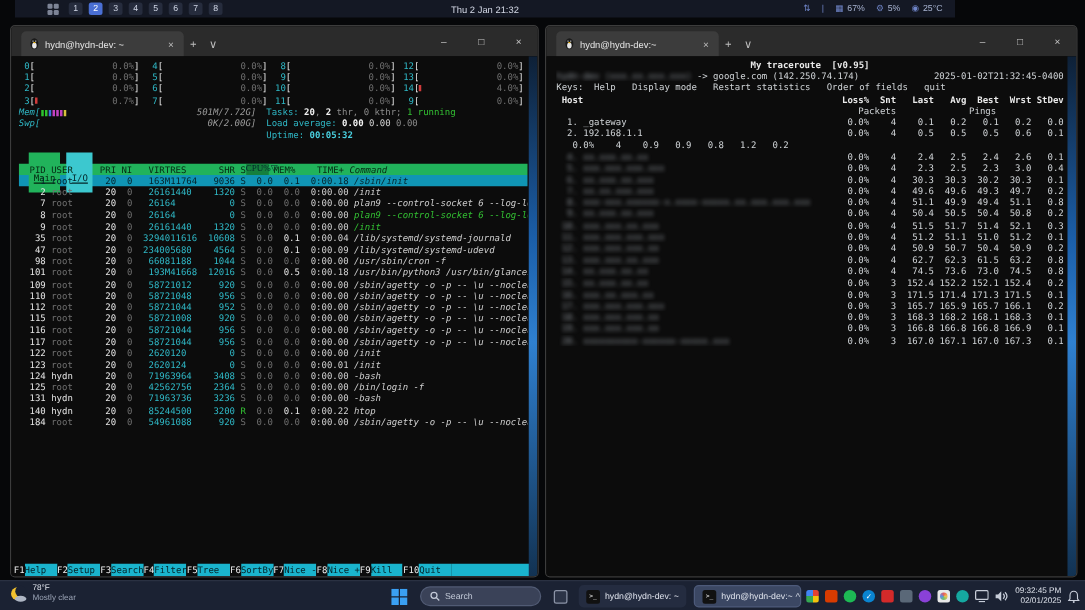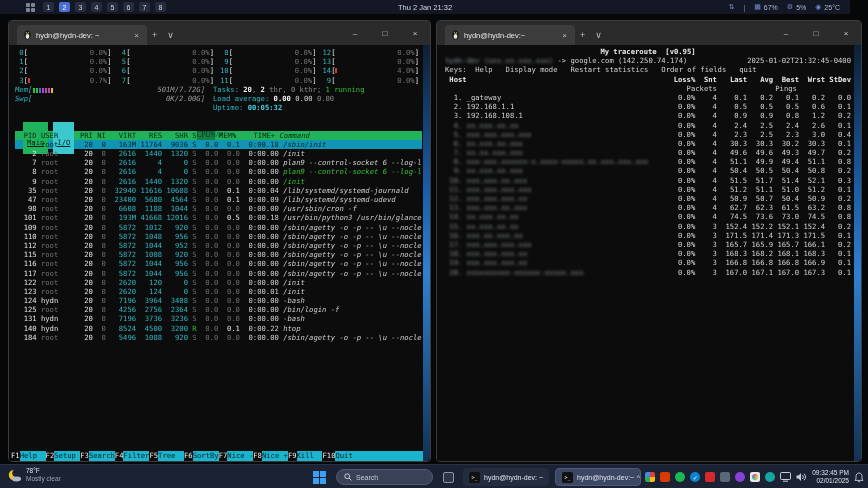--- a/index.html
+++ b/index.html
@@ -1,20 +1,20 @@
 <!DOCTYPE html>
 <html><head>
 <meta charset="utf-8">
 <style>
   *{margin:0;padding:0;box-sizing:border-box;}
   html,body{background:#000;}
   .desktop{position:relative;width:868px;height:488px;background:#060709;overflow:hidden;
            font-family:"Liberation Sans",sans-serif;}
   
-  .topbar{position:absolute;left:0;top:0;width:850px;height:14px;background:#141824;
+  .topbar{position:absolute;left:12px;top:0;width:752px;height:14px;background:#141824;
           display:flex;align-items:center;color:#c9cfdd;font-size:7px;}
   .ws-grid-icon{width:9px;height:9px;margin:0 8px 0 26px;display:grid;grid-template-columns:1fr 1fr;gap:1px;}
   .ws-grid-icon i{background:#7d8496;border-radius:1px;}
   .wslist{display:flex;gap:5px;}
   .ws{width:11px;height:10px;background:#262c3d;border-radius:2px;display:flex;align-items:center;justify-content:center;color:#cfd5e4;}
   .ws.on{background:#4a6fd4;color:#fff;}
   .topclock{position:absolute;left:0;right:0;text-align:center;font-size:7.5px;color:#d4d9e6;}
   .statusitems{margin-left:auto;display:flex;gap:9px;align-items:center;margin-right:10px;}
   .stitem{display:flex;gap:3px;align-items:center;}
   .stic{color:#6f85c8;font-size:7px;}
@@ -68,21 +68,21 @@
   .htab.main{background:#21b35b;color:#05240f;}
   .htab.io{background:#3cc8cf;color:#03262a;}
   .prow,.phead{display:flex;height:9.2px;white-space:pre;overflow:hidden;width:410px;}
   .phead{background:#21b35b;color:#062812;}
   .phead .sortcol{background:#15803d;color:#03262a;font-family:Liberation Serif, serif;}
   .cpid{width:5ch;text-align:right;flex:none;}
   .cuser{width:9ch;padding-left:1ch;flex:none;}
   .cpri{width:4ch;text-align:right;flex:none;}
   .cni{width:3ch;text-align:right;flex:none;}
   .cvirt{width:7ch;text-align:right;flex:none;}
-  .cres{width:6ch;text-align:right;flex:none;}
+  .cres{width:6ch;flex:none;}
   .cshr{width:6ch;text-align:right;flex:none;}
   .cs{width:2ch;text-align:right;flex:none;}
   .ccpu{width:5ch;text-align:right;flex:none;}
   .cmem{width:5ch;text-align:right;flex:none;}
   .ctime{width:9ch;text-align:right;flex:none;}
   .ccmd{flex:1;padding-left:1ch;overflow:hidden;font-style:italic;}
   .c-w{color:#e4e4e4;} .c-w2{color:#cfcfcf;} .c-d{color:#6f6f6f;}
   .c-t{color:#2fb7c5;} .c-g{color:#33c133;}
   .prow.sel{background:#1095b5;}
   .prow.sel span{color:#04232b !important;}
@@ -464,21 +464,21 @@
         <div class="mline">
           <span class="ghost"></span>
           <span class="gpk">Packets</span>
           <span class="gsp"></span>
           <span class="gpg">Pings</span>
           <span class="gend"></span>
         </div>
         <div id="mtrRows">
             <div class="mline"><span class="hhost"> 1. _gateway</span><span class="n1">0.0%</span><span class="n2">4</span><span class="n3">0.1</span><span class="n4">0.2</span><span class="n5">0.1</span><span class="n6">0.2</span><span class="n7">0.0</span></div>
             <div class="mline"><span class="hhost"> 2. 192.168.1.1</span><span class="n1">0.0%</span><span class="n2">4</span><span class="n3">0.5</span><span class="n4">0.5</span><span class="n5">0.5</span><span class="n6">0.6</span><span class="n7">0.1</span></div>
-            <div class="mline"><span class="hhost"> 3. 192.168.108.1</span><span class="n1">0.0%</span><span class="n2">4</span><span class="n3">0.9</span><span class="n4">0.9</span><span class="n5">0.8</span><span class="n6">1.2</span><span class="n7">0.2</span></div>
+            <div class="mline"><span class="n1">0.0%</span><span class="n2">4</span><span class="n3">0.9</span><span class="n4">0.9</span><span class="n5">0.8</span><span class="n6">1.2</span><span class="n7">0.2</span></div>
             <div class="mline"><span class="hhost blur"> 4. xx.xxx.xx.xx</span><span class="n1">0.0%</span><span class="n2">4</span><span class="n3">2.4</span><span class="n4">2.5</span><span class="n5">2.4</span><span class="n6">2.6</span><span class="n7">0.1</span></div>
             <div class="mline"><span class="hhost blur"> 5. xxx.xxx.xxx.xxx</span><span class="n1">0.0%</span><span class="n2">4</span><span class="n3">2.3</span><span class="n4">2.5</span><span class="n5">2.3</span><span class="n6">3.0</span><span class="n7">0.4</span></div>
             <div class="mline"><span class="hhost blur"> 6. xx.xxx.xx.xxx</span><span class="n1">0.0%</span><span class="n2">4</span><span class="n3">30.3</span><span class="n4">30.3</span><span class="n5">30.2</span><span class="n6">30.3</span><span class="n7">0.1</span></div>
             <div class="mline"><span class="hhost blur"> 7. xx.xx.xxx.xxx</span><span class="n1">0.0%</span><span class="n2">4</span><span class="n3">49.6</span><span class="n4">49.6</span><span class="n5">49.3</span><span class="n6">49.7</span><span class="n7">0.2</span></div>
             <div class="mline"><span class="hhost blur"> 8. xxx-xxx.xxxxxx-x.xxxx-xxxxx.xx.xxx.xxx.xxx</span><span class="n1">0.0%</span><span class="n2">4</span><span class="n3">51.1</span><span class="n4">49.9</span><span class="n5">49.4</span><span class="n6">51.1</span><span class="n7">0.8</span></div>
             <div class="mline"><span class="hhost blur"> 9. xx.xxx.xx.xxx</span><span class="n1">0.0%</span><span class="n2">4</span><span class="n3">50.4</span><span class="n4">50.5</span><span class="n5">50.4</span><span class="n6">50.8</span><span class="n7">0.2</span></div>
             <div class="mline"><span class="hhost blur">10. xxx.xxx.xx.xxx</span><span class="n1">0.0%</span><span class="n2">4</span><span class="n3">51.5</span><span class="n4">51.7</span><span class="n5">51.4</span><span class="n6">52.1</span><span class="n7">0.3</span></div>
             <div class="mline"><span class="hhost blur">11. xxx.xxx.xxx.xxx</span><span class="n1">0.0%</span><span class="n2">4</span><span class="n3">51.2</span><span class="n4">51.1</span><span class="n5">51.0</span><span class="n6">51.2</span><span class="n7">0.1</span></div>
             <div class="mline"><span class="hhost blur">12. xxx.xxx.xxx.xx</span><span class="n1">0.0%</span><span class="n2">4</span><span class="n3">50.9</span><span class="n4">50.7</span><span class="n5">50.4</span><span class="n6">50.9</span><span class="n7">0.2</span></div>
             <div class="mline"><span class="hhost blur">13. xxx.xxx.xx.xxx</span><span class="n1">0.0%</span><span class="n2">4</span><span class="n3">62.7</span><span class="n4">62.3</span><span class="n5">61.5</span><span class="n6">63.2</span><span class="n7">0.8</span></div>

